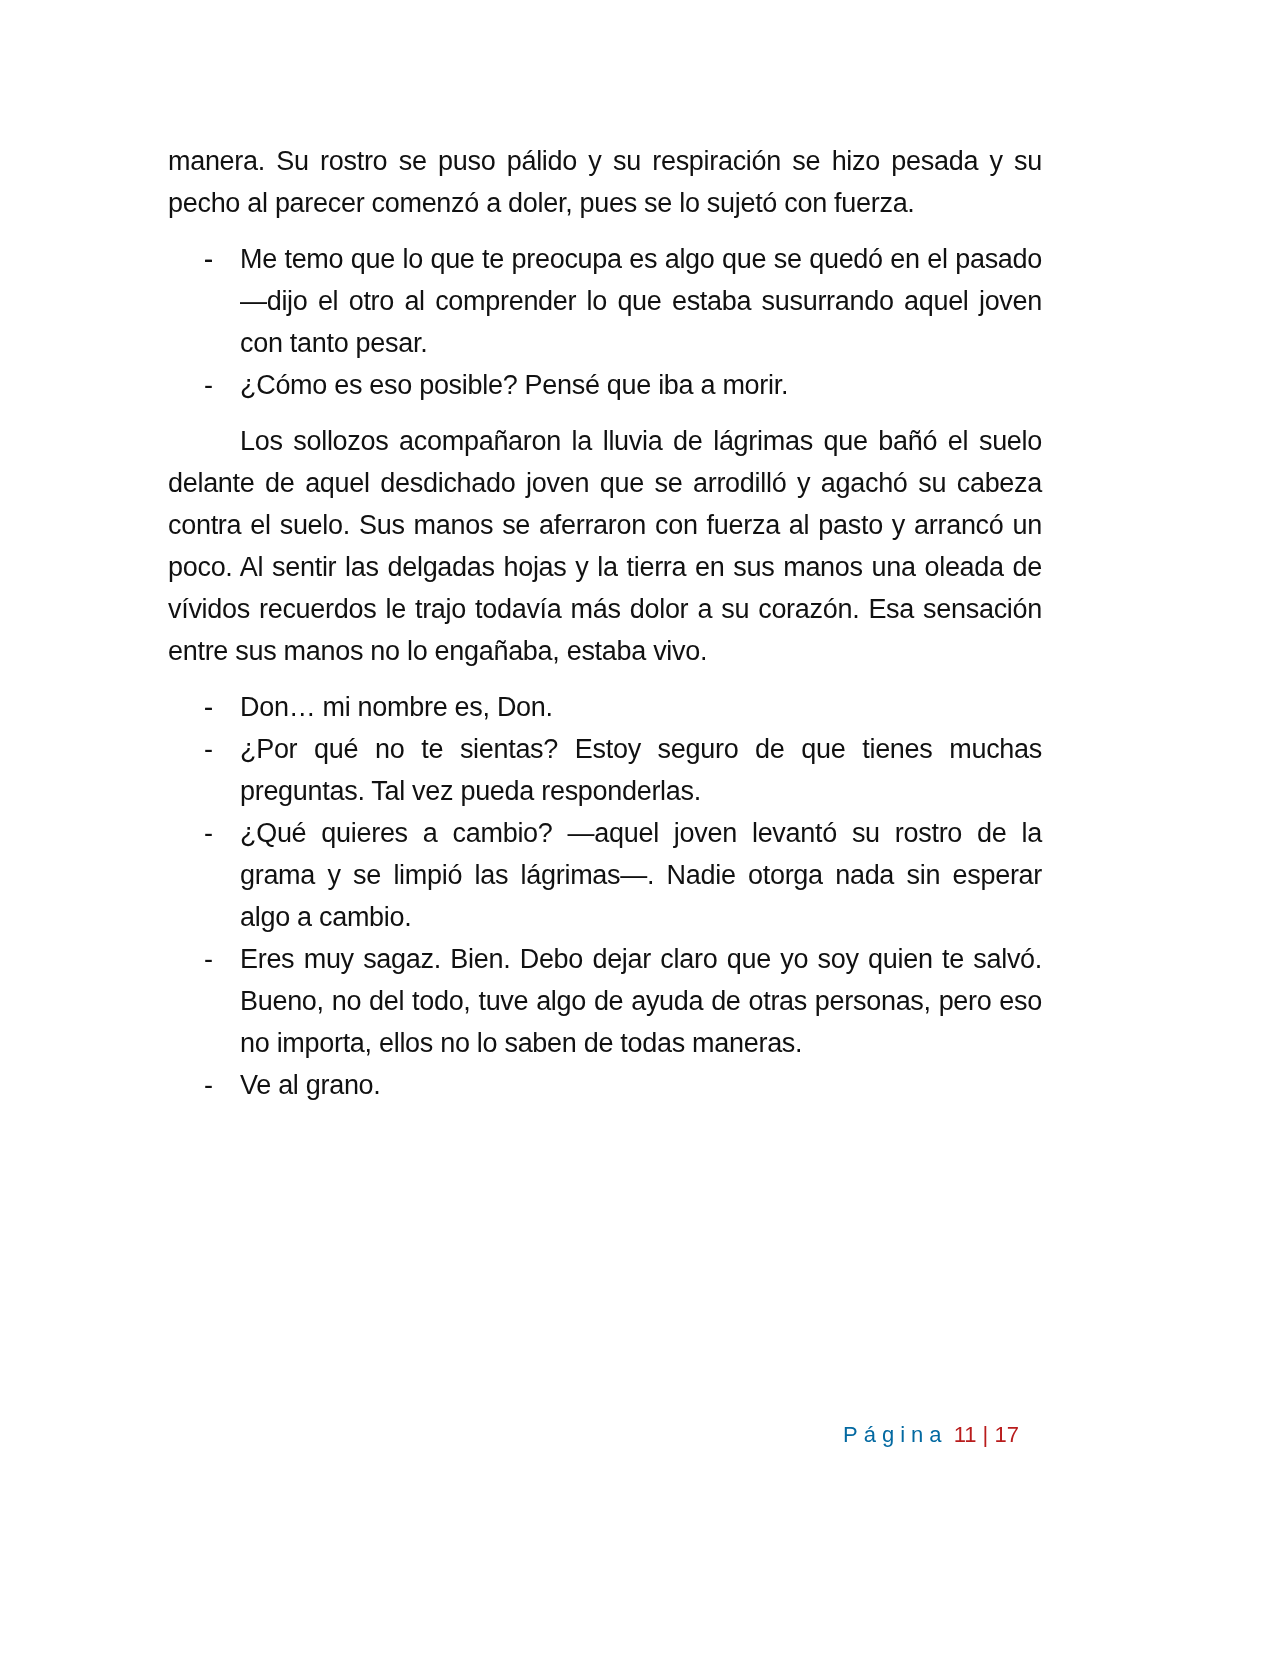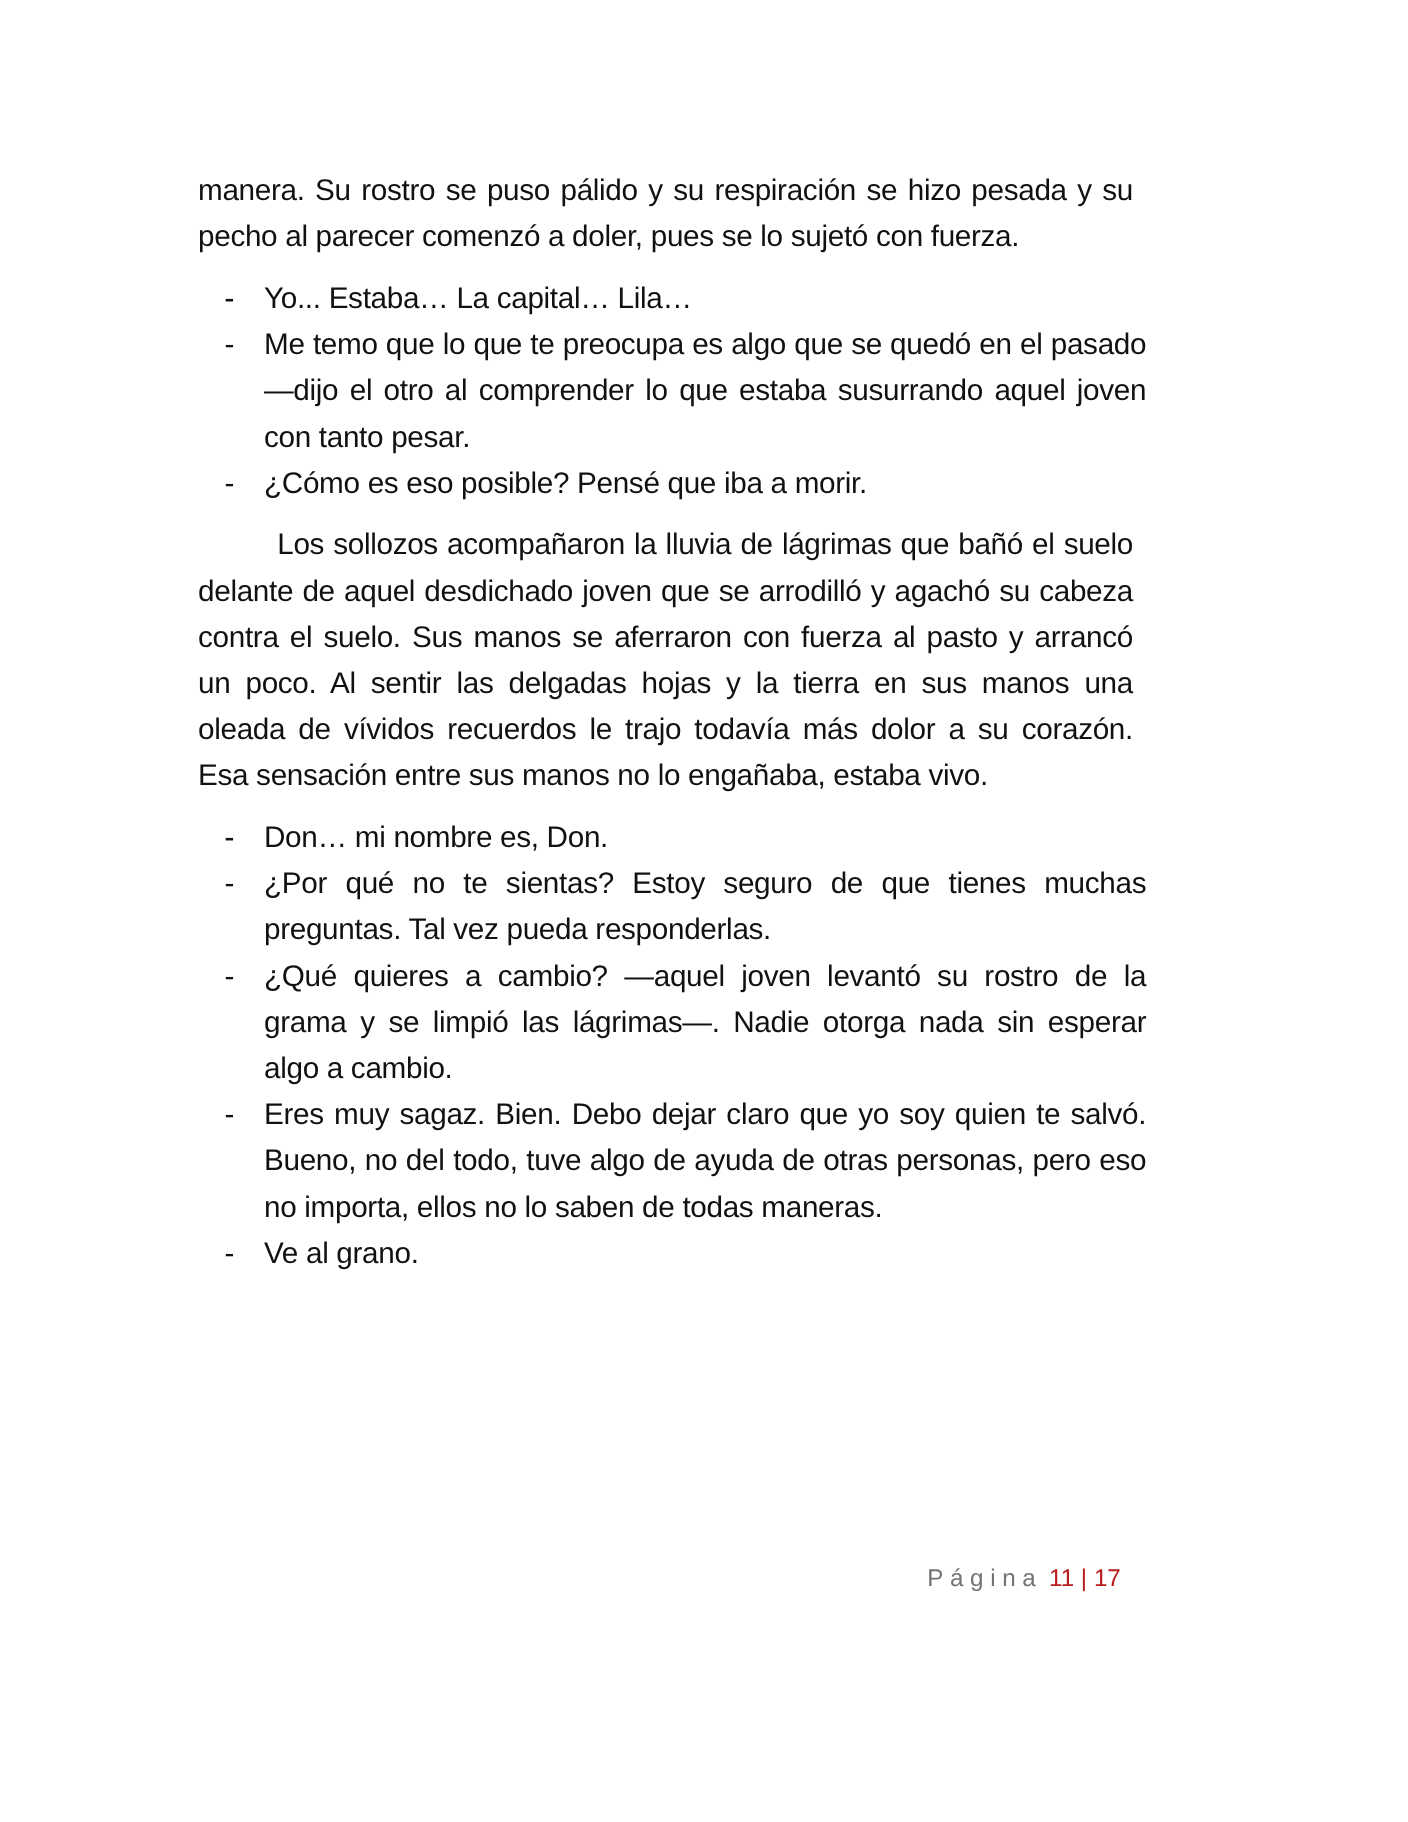--- a/index.html
+++ b/index.html
@@ -17,21 +17,21 @@
     }
     .page {
       position: absolute;
       left: 168px;
       top: 140px;
       width: 874px;
     }
     .para {
       font-size: 27px;
       line-height: 42px;
-      margin: 12px;
+      margin: 0;
       text-align: justify;
       letter-spacing: -0.3px;
     }
     .para.indent {
       text-indent: 72px;
     }
     .dialogue {
       list-style: none;
       margin: 14px 0 14px 0;
       padding: 0;
@@ -54,37 +54,37 @@
     }
     .footer {
       position: absolute;
       left: 843px;
       top: 1420px;
       font-size: 22px;
       line-height: 30px;
       white-space: nowrap;
     }
     .footer .label {
-      color: #737373;
+      color: #0369a1;
       letter-spacing: 6px;
       text-align: right;
     }
     .footer .num {
       color: #b91c1c;
     }
   </style>
 </head>
 <body>
 
 <div class="page">
   <p class="para">manera. Su rostro se puso pálido y su respiración se hizo pesada y su pecho al parecer comenzó a doler, pues se lo sujetó con fuerza.</p>
 
   <ul class="dialogue">
     <li><span class="dash">-</span></li>
-    <li><span class="dash">-</span><span>Yo... Estaba… La capital… Lila…</span></li>
+    <li><span class="dash">-</span></li>
     <li><span class="dash">-</span><span>Me temo que lo que te preocupa es algo que se quedó en el pasado —dijo el otro al comprender lo que estaba susurrando aquel joven con tanto pesar.</span></li>
     <li><span class="dash">-</span><span>¿Cómo es eso posible? Pensé que iba a morir.</span></li>
   </ul>
 
   <p class="para indent">Los sollozos acompañaron la lluvia de lágrimas que bañó el suelo delante de aquel desdichado joven que se arrodilló y agachó su cabeza contra el suelo. Sus manos se aferraron con fuerza al pasto y arrancó un poco. Al sentir las delgadas hojas y la tierra en sus manos una oleada de vívidos recuerdos le trajo todavía más dolor a su corazón. Esa sensación entre sus manos no lo engañaba, estaba vivo.</p>
 
   <ul class="dialogue gap-top">
     <li><span class="dash">-</span></li>
     <li><span class="dash">-</span><span>Don… mi nombre es, Don.</span></li>
     <li><span class="dash">-</span><span>¿Por qué no te sientas? Estoy seguro de que tienes muchas preguntas. Tal vez pueda responderlas.</span></li>

